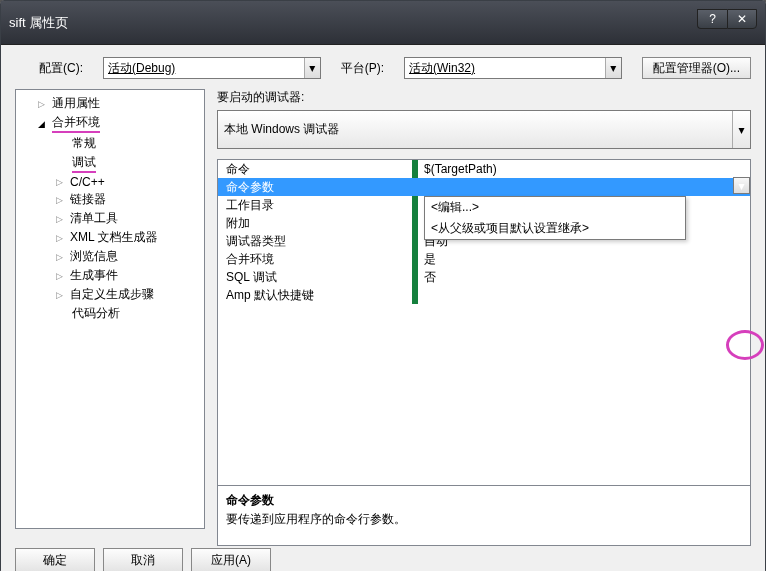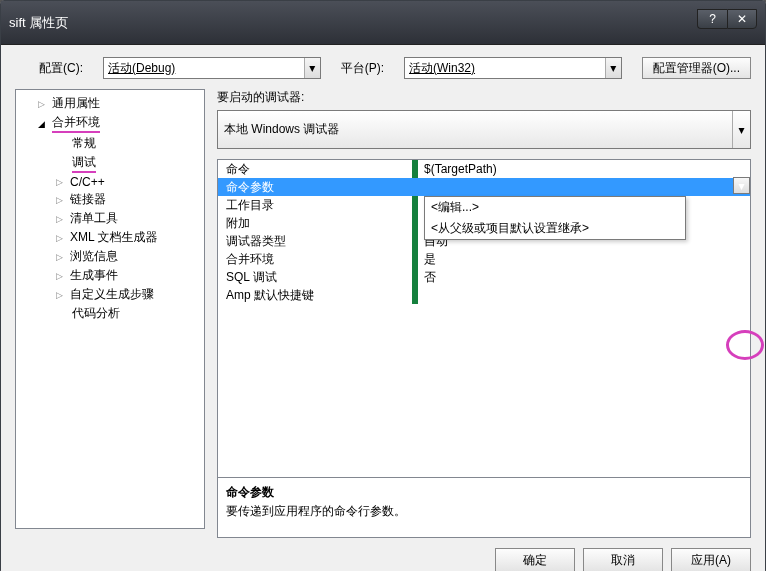--- a/index.html
+++ b/index.html
@@ -36,21 +36,21 @@
   .grow.sel { background:#3399ff; color:#fff; }
   .gcell-l { width:200px; padding-left:8px; border-right:6px solid #15803d;}
   .gcell-r { flex:1; padding-left:6px; position:relative;}
   .grow.sel .gcell-l{ border-right-color: #3399ff;}
   .dropbtn { position:absolute; right:0; top:-1px; width:17px; height:17px; border:1px solid #7a7a7a; background:linear-gradient(#f8f8f8,#ddd); display:flex; align-items:center; justify-content:center; font-size:9px;}
   .circle { position:absolute; width:38px; height:30px; border:3px solid #d63fbc; border-radius:50%; right:-14px; top:170px; pointer-events:none;}
   .popup { position:absolute; left:206px; top:36px; width:262px; border:1px solid #7a7a7a; background:#fff; box-shadow:2px 2px 4px rgba(0,0,0,0.2); }
   .popup .pitem { padding:2px 6px; }
   .desc { border-top:1px solid #828790; padding:6px 8px; height:60px;}
   .desc .dt { font-weight:bold; margin-bottom:2px;}
-  .footer { display:flex; justify-content:flex-end; gap:8px; padding-top:10px; }
+  .footer { display:flex; justify-content:flex-start; gap:8px; padding-top:2px; }
   .footer .btn { width:80px; justify-content:center; height:24px;}
 </style>
 </head>
 <body>
 
 <div class="window">
   <div class="titlebar">
     <span class="title">sift 属性页</span>
     <div class="btns">
       <div class="winbtn help">

